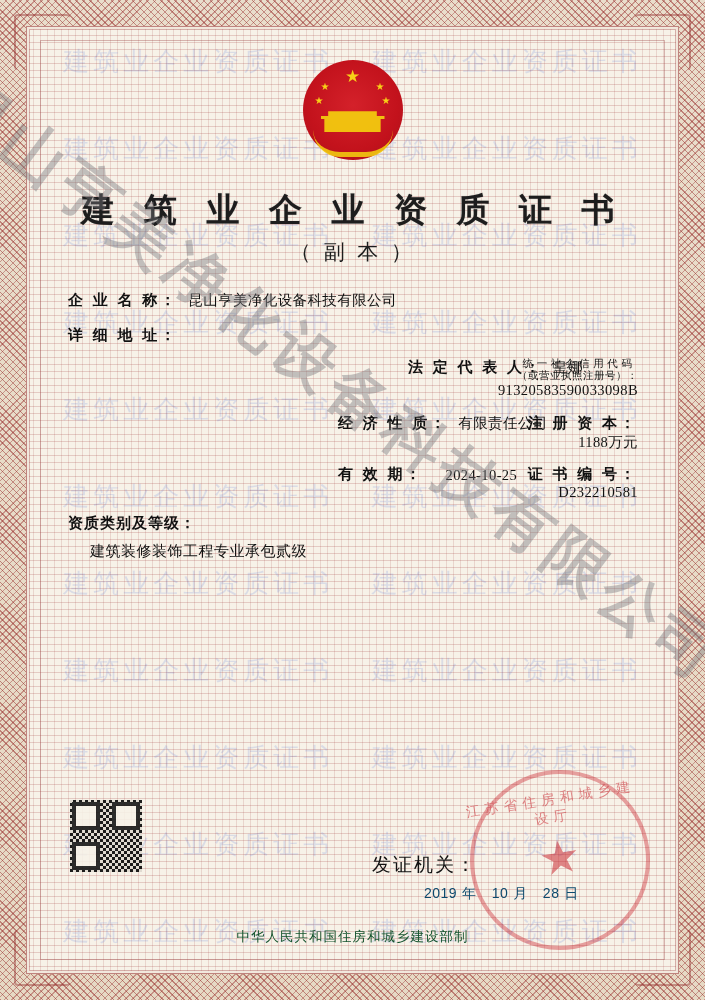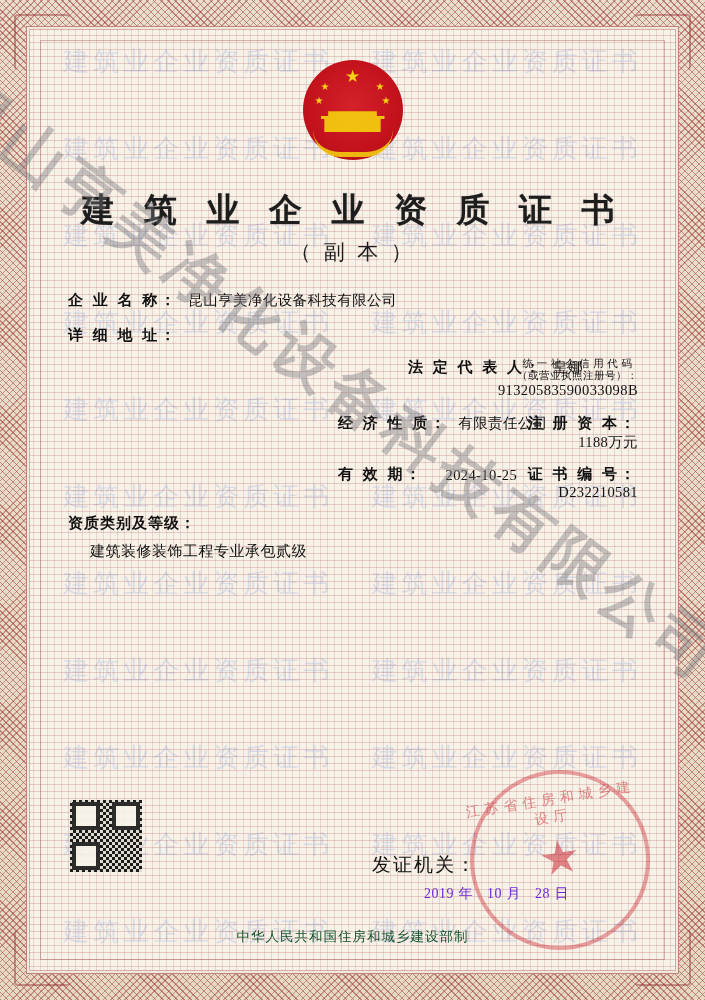--- a/index.html
+++ b/index.html
@@ -252,23 +252,23 @@
     top: 852px;
     font-family: "DejaVu Sans", sans-serif;
     font-size: 19px;
     letter-spacing: 2px;
     color: #111;
   }
   .issue-date {
     position: absolute;
     left: 424px;
     top: 885px;
-    font-family: Liberation Serif, serif;
+    font-family: Liberation Sans, sans-serif;
     font-size: 14px;
-    color: #6d28d9;
+    color: #0c4a6e;
     letter-spacing: 1px;
   }
   .issue-date span.num { letter-spacing: 0.5px; }
   .ministry {
     position: absolute;
     left: 0; right: 0;
     top: 928px;
     text-align: center;
     font-family: "DejaVu Sans", sans-serif;
     font-size: 13.5px;

